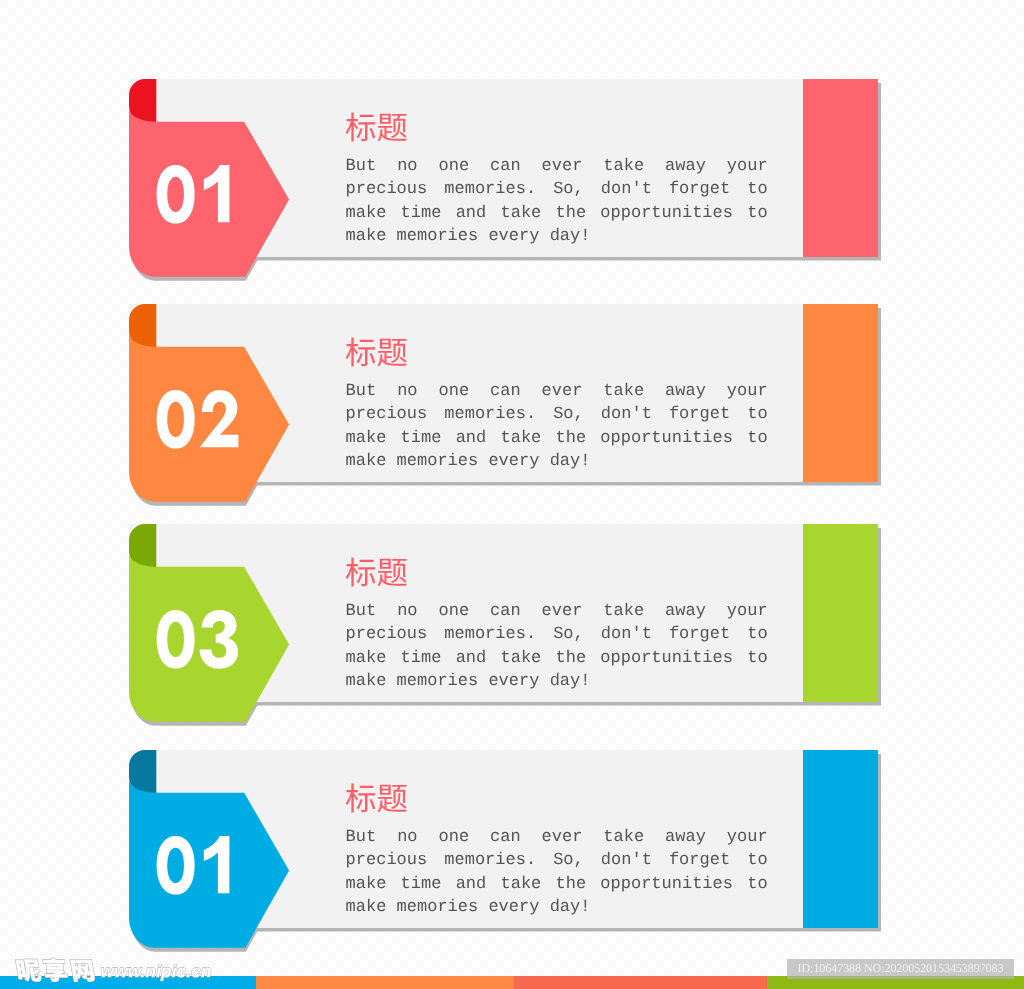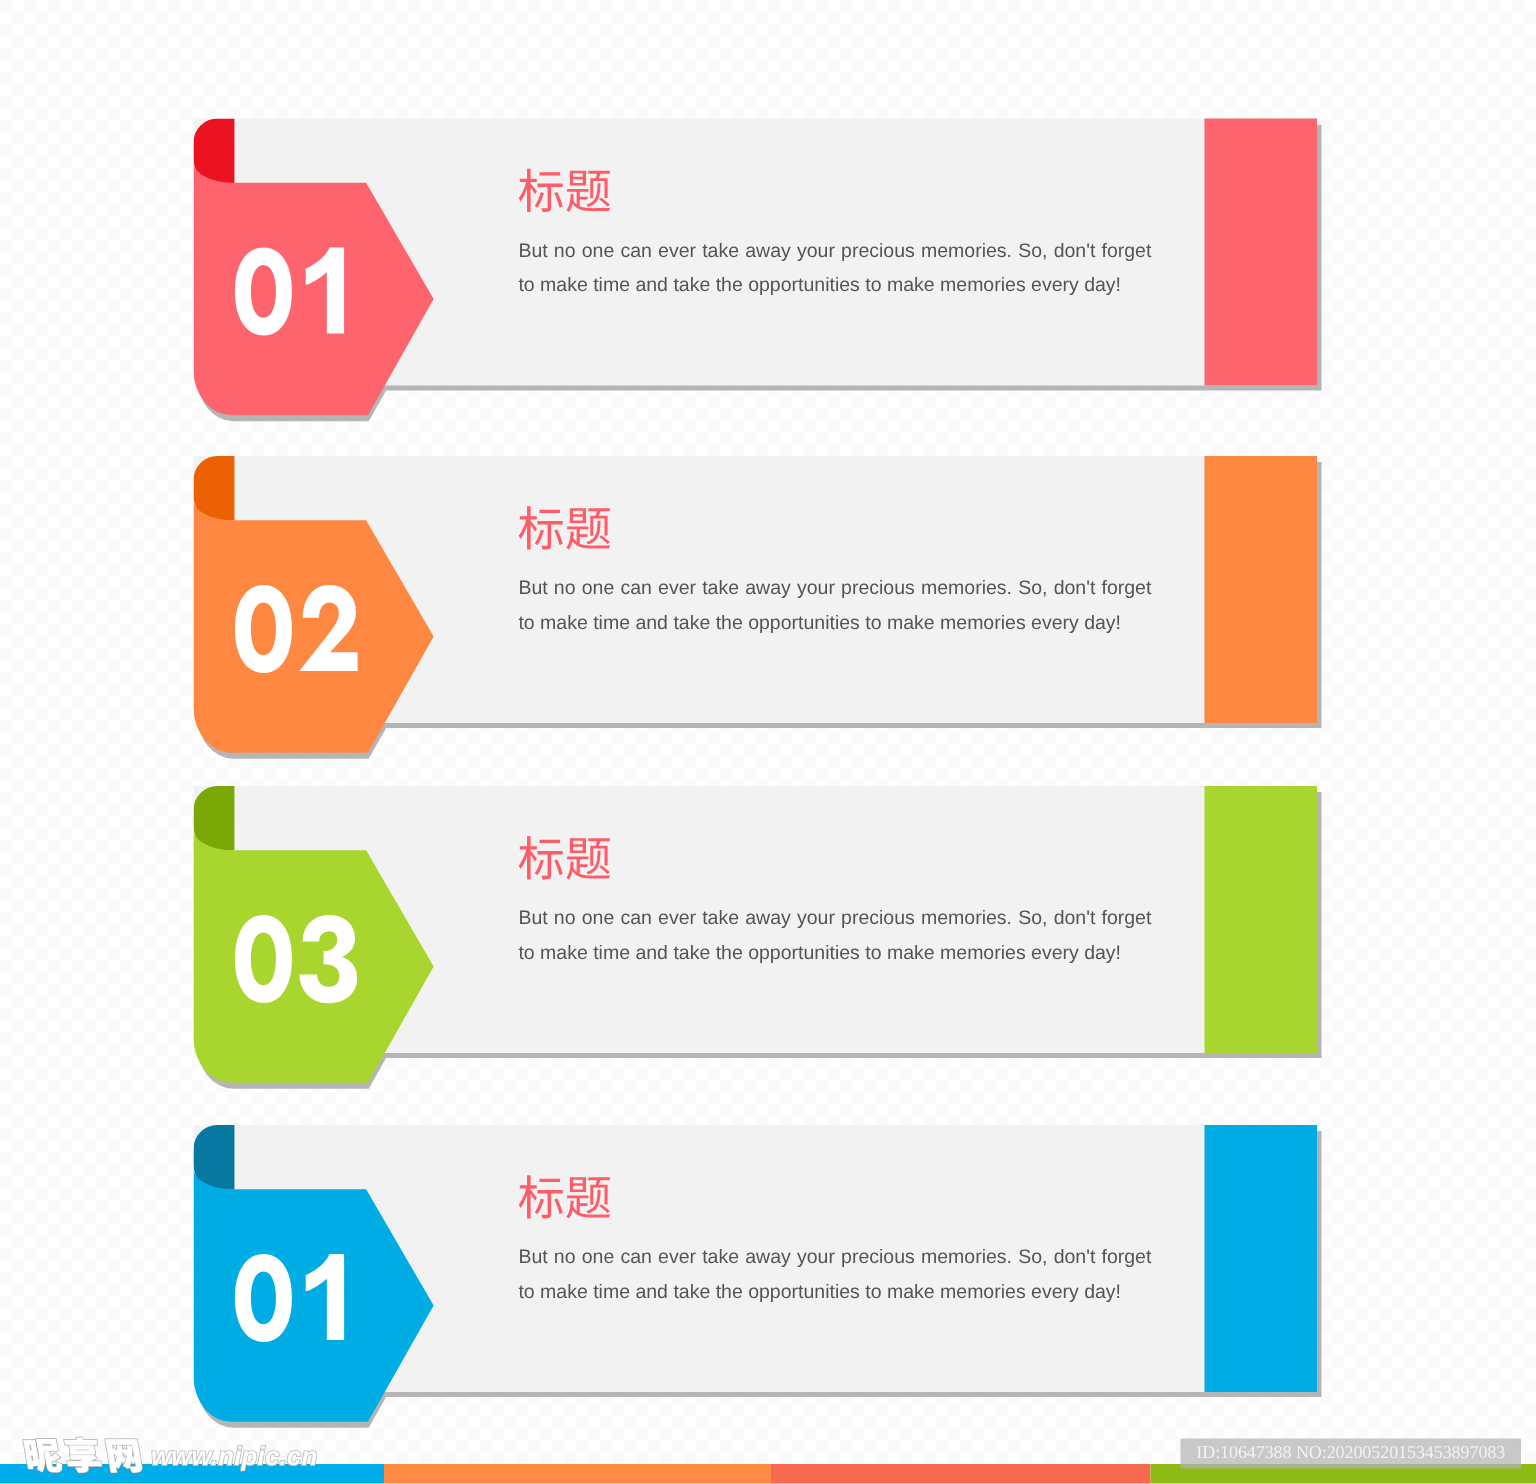--- a/index.html
+++ b/index.html
@@ -8,22 +8,22 @@
        font-family:"Liberation Sans",sans-serif;-webkit-font-smoothing:antialiased;text-rendering:geometricPrecision;}
   #checker{position:absolute;left:0;top:0;width:1024px;height:989px;background:#ffffff;}
   #checker svg{position:absolute;left:0;top:0;}
   .row{position:absolute;left:0;width:1024px;height:210px;}
   .shadow-layer{position:absolute;left:0;top:0;}
   .panel{position:absolute;background:#f1f1f1;}
   .endblock{position:absolute;}
   .arrow-svg{position:absolute;}
   .num-svg{position:absolute;}
   .title-svg{position:absolute;}
-  .body{position:absolute;color:#4c4c4c;transform:translateZ(0);font-size:13px;line-height:23.3px;text-align:justify;
-        font-family:Liberation Sans, sans-serif;}
+  .body{position:absolute;color:#4c4c4c;transform:translateZ(0);font-size:17px;line-height:23.3px;text-align:justify;
+        font-family:Liberation Mono, monospace;}
   #wm{position:absolute;left:0;bottom:0;width:1024px;height:34px;}
   .stripe{position:absolute;bottom:0;height:13px;}
   #wm-logo{position:absolute;left:0;top:0;pointer-events:none;}
   #idbox{position:absolute;left:787px;top:958.8px;width:227px;height:20px;background:rgba(178,178,178,0.70);
          display:flex;align-items:center;justify-content:center;}
   #idtext{font-family:Liberation Serif, serif;transform:translateZ(0);font-size:12px;color:#f2f2f2;white-space:nowrap;letter-spacing:-0.05px;}
 </style>
 </head>
 <body>
 

